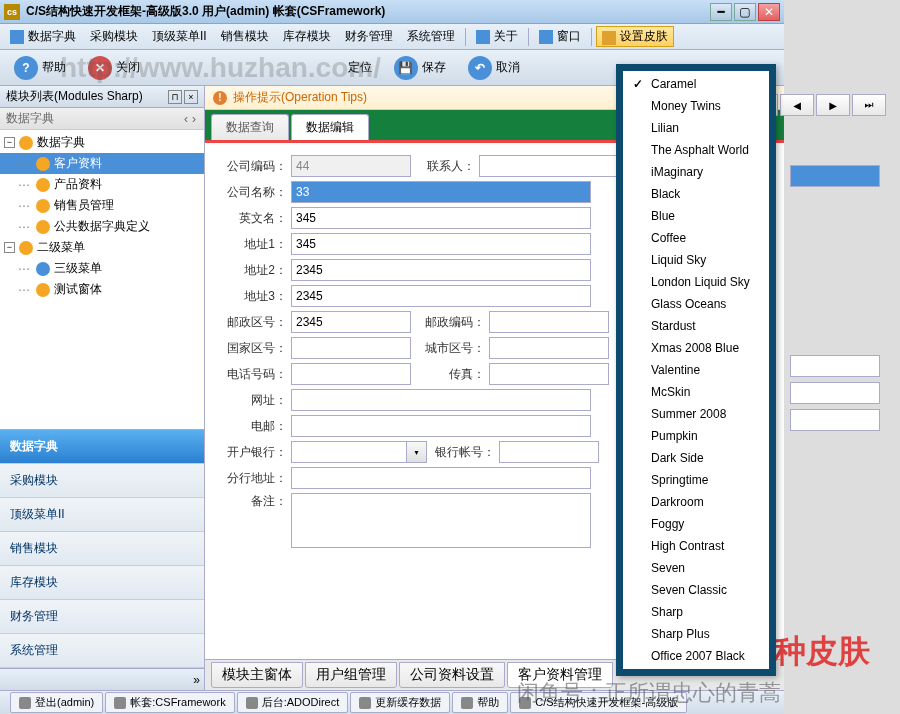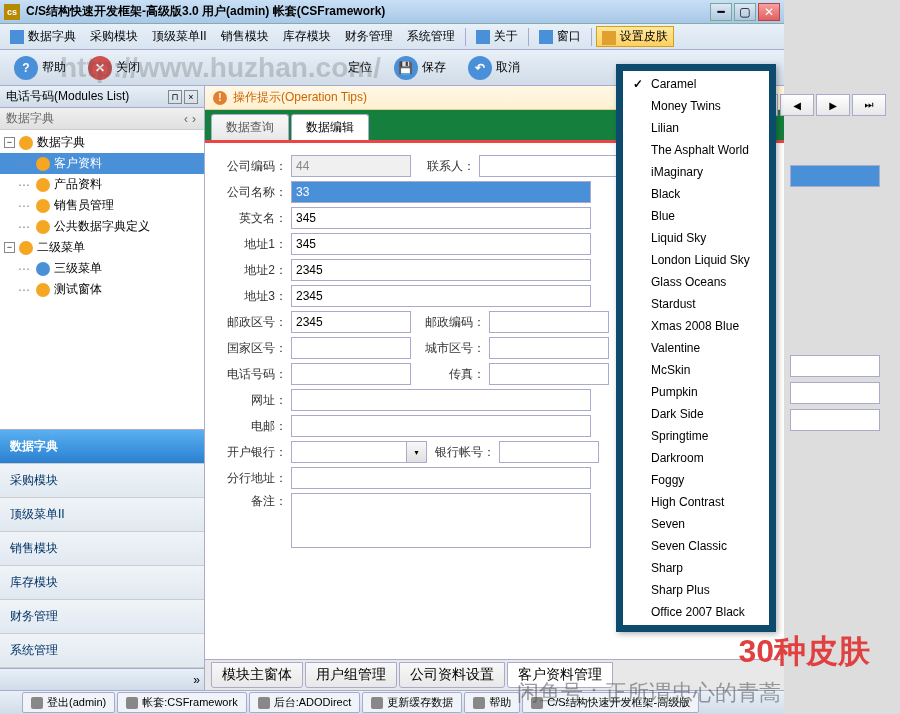--- a/index.html
+++ b/index.html
@@ -69,21 +69,21 @@
 .finput.dis { background: #f0f0f0; color: #888; }
 .finput.sel { background: #4a90d9; color: white; }
 .ftextarea { width: 300px; height: 55px; border: 1px solid #aac; resize: none; }
 .fcombo { display: flex; }
 .fcombo .cbtn { width: 20px; height: 22px; border: 1px solid #aac; border-left: none; background: linear-gradient(to bottom, #f8f8f8, #e0e0e0); display: flex; align-items: center; justify-content: center; font-size: 8px; }
 
 .bottomtabs { display: flex; background: #e8e8e8; padding: 2px 6px; gap: 2px; border-top: 1px solid #aac; }
 .btab { padding: 3px 10px; background: linear-gradient(to bottom, #f8f8f8, #e8e8e8); border: 1px solid #aac; border-radius: 0 0 3px 3px; cursor: pointer; font-size: 14px; }
 .btab.active { background: #fff; }
 
-.statusbar { height: 24px; background: linear-gradient(to bottom, #e8f0f8, #d0dce8); border-top: 1px solid #aac; display: flex; align-items: center; padding: 0 22px; gap: 2px; }
+.statusbar { height: 24px; background: linear-gradient(to bottom, #e8f0f8, #d0dce8); border-top: 1px solid #aac; display: flex; align-items: center; padding: 0 10px; gap: 2px; }
 .statusbar .sitem { padding: 2px 8px; border: 1px solid #aac; background: #f0f4f8; border-radius: 2px; display: flex; align-items: center; gap: 4px; font-size: 11px; }
 .statusbar .sicon { width: 12px; height: 12px; background: #888; border-radius: 2px; display: inline-block; }
 
 .navtoolbar { position: absolute; top: 94px; right: 14px; display: flex; gap: 2px; }
 .navtoolbar .nbtn { width: 34px; height: 22px; border: 1px solid #aac; background: linear-gradient(to bottom, #fff, #e8e8e8); display: flex; align-items: center; justify-content: center; cursor: pointer; font-size: 10px; }
 
 .rightfields { position: absolute; top: 165px; right: 20px; display: flex; flex-direction: column; gap: 5px; }
 .rightfields .rf { height: 22px; width: 90px; border: 1px solid #aac; background: #fff; }
 .rightfields .rf.hl { background: #4a90d9; }
 .rightfields .spacer { height: 158px; }
@@ -169,21 +169,21 @@
       </div>
     <div class="tbtn">
         <div class="ticon" style="background:#4a90d9">↶</div>
         <span>取消</span>
       </div>
   </div>
 
   <div class="body">
     <div class="sidebar">
       <div class="sidehdr">
-        <span>电话号码(Modules List)</span>
+        <span>模块列表(Modules Sharp)</span>
           <span class="spacer"></span>
         <span class="sbtn">⊓</span>
         <span class="sbtn">×</span>
       </div>
       <div class="treehdr">
         <span>数据字典</span>
         <span class="arrows"><span>‹</span><span>›</span></span>
       </div>
       <div class="tree" id="tree">
           <div class="tnode d0">
@@ -357,27 +357,29 @@
 </div>
 
 <div class="skinmenu" id="skinmenu">
     <div class="skitem checked">Caramel</div>
     <div class="skitem">Money Twins</div>
     <div class="skitem">Lilian</div>
     <div class="skitem">The Asphalt World</div>
     <div class="skitem">iMaginary</div>
     <div class="skitem">Black</div>
     <div class="skitem">Blue</div>
+    <div class="skitem">Coffee</div>
     <div class="skitem">Liquid Sky</div>
     <div class="skitem">London Liquid Sky</div>
     <div class="skitem">Glass Oceans</div>
     <div class="skitem">Stardust</div>
     <div class="skitem">Xmas 2008 Blue</div>
     <div class="skitem">Valentine</div>
     <div class="skitem">McSkin</div>
+    <div class="skitem">Summer 2008</div>
     <div class="skitem">Pumpkin</div>
     <div class="skitem">Dark Side</div>
     <div class="skitem">Springtime</div>
     <div class="skitem">Darkroom</div>
     <div class="skitem">Foggy</div>
     <div class="skitem">High Contrast</div>
     <div class="skitem">Seven</div>
     <div class="skitem">Seven Classic</div>
     <div class="skitem">Sharp</div>
     <div class="skitem">Sharp Plus</div>

